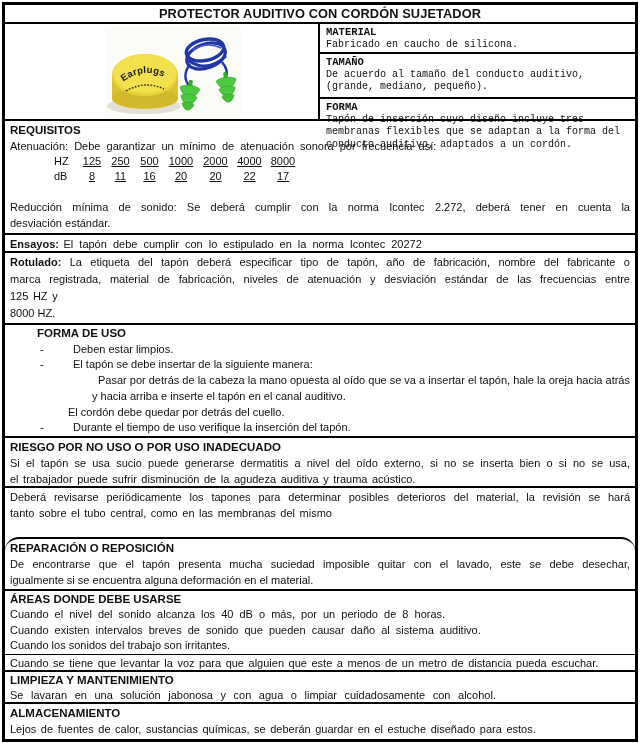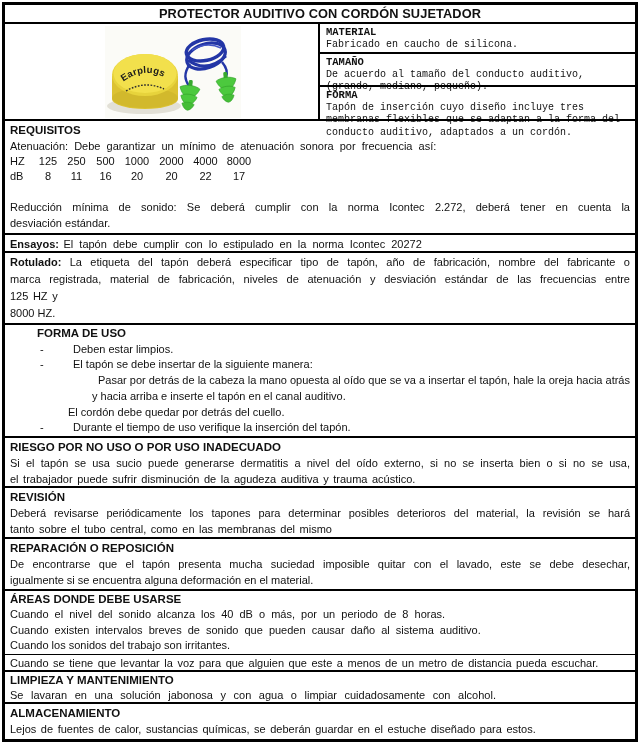--- a/index.html
+++ b/index.html
@@ -12,48 +12,48 @@
                font-weight:bold; font-size:12.8px; letter-spacing:0.1px; }
 
   .product-row { height:95px; border-top:2px solid #000; display:flex; }
   .photo-cell { width:313px; position:relative; }
   .photo-cell svg { position:absolute; left:100px; top:2px; }
   .info-col { flex:1; border-left:2px solid #000; display:flex; flex-direction:column;font-family:Liberation Mono, monospace; }
   .info-row { padding:2px 6px 0 6px; }
   .info-row + .info-row { border-top:2px solid #000; }
   .info-row.r1 { height:29px; }
   .info-row.r2 { height:29px; }
-  .info-row.r3 { flex:1; }
+  .info-row.r3 { flex:1;margin-top:12px; }
   .info-label { font-weight:bold; font-size:10.5px; line-height:13px; }
   .info-text { font-size:10px; line-height:12.5px; }
 
   section { border-top:2px solid #000; padding:1px 5px 0 5px; font-size:11px;
             line-height:16px; overflow:hidden; }
   .sec-requisitos { height:111px; }
   .sec-ensayos { height:15px; }
   .sec-rotulado { height:69px; line-height:17px; }
   .sec-uso { height:110px; line-height:15.7px;padding-left:32px; }
   .sec-riesgo { height:47px; }
   .sec-revision { height:48px; }
-  .sec-reparacion { height:49px; }
+  .sec-reparacion { height:49px;border-radius:14px; }
   .sec-areas { height:78px; line-height:15.3px; }
   .sec-limpieza { height:29px; line-height:14.5px; }
   .sec-almacen { flex:1; }
 
   h2 { margin:0; font-size:11.5px; font-weight:bold; display:block; }
   .line { display:block; }
   .b { font-weight:bold; }
   .jline { text-align:justify; text-align-last:justify; }
   .ws1 { word-spacing:1.5px; }
   .ws2 { word-spacing:3px; }
   .ws3 { word-spacing:4.5px; }
 
   .freq-row { display:flex; line-height:15px; }
-  .freq-label { width:24px; }
-  .fc { display:inline-block; text-align:center; }
+  .freq-label { width:24px;margin-left:44px; }
+  .fc { display:inline-block; text-align:center;text-decoration:underline; }
   .fc1{width:28px}.fc2{width:29px}.fc3{width:29px}.fc4{width:34px}
   .fc5{width:35px}.fc6{width:33px}.fc7{width:34px}
   .blank-line { height:15px; }
 
   .uso-item { display:flex; }
   .uso-dash { width:33px; padding-left:3px; }
   .uso-sub1 { padding-left:28px;text-align:right; }
   .uso-sub2 { padding-left:55px; }
   .uso-sub3 { padding-left:31px; }
 
@@ -179,21 +179,20 @@
       </div>
   </section>
 
   <section class="sec-riesgo">
     <h2>RIESGO POR NO USO O POR USO INADECUADO</h2>
     <span class="line jline">Si el tapón se usa sucio puede generarse dermatitis a nivel del oído externo, si no se inserta bien o si no se usa,</span>
     <span class="line ws1">el trabajador puede sufrir disminución de la agudeza auditiva y trauma acústico.</span>
   </section>
 
   <section class="sec-revision">
-    <h2>REVISIÓN</h2>
     <span class="line jline">Deberá revisarse periódicamente los tapones para determinar posibles deterioros del material, la revisión se hará</span>
     <span class="line ws1">tanto sobre el tubo central, como en las membranas del mismo</span>
   </section>
 
   <section class="sec-reparacion">
     <h2>REPARACIÓN O REPOSICIÓN</h2>
     <span class="line jline">De encontrarse que el tapón presenta mucha suciedad imposible quitar con el lavado, este se debe desechar,</span>
     <span class="line">igualmente si se encuentra alguna deformación en el material.</span>
   </section>
 

